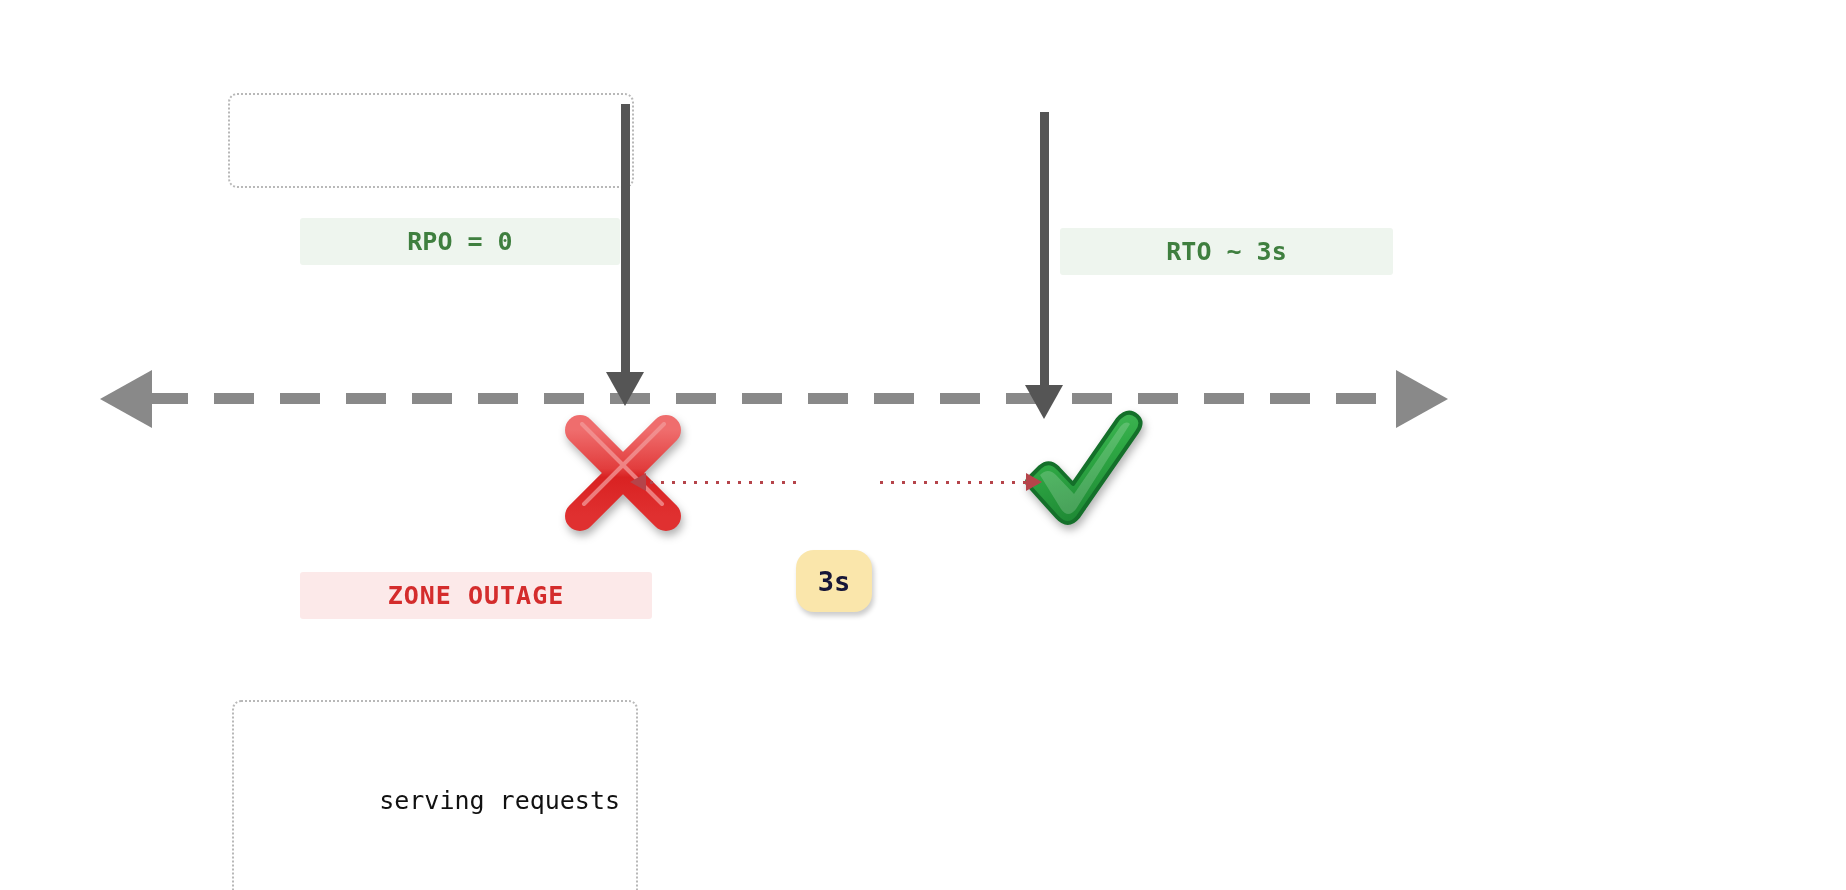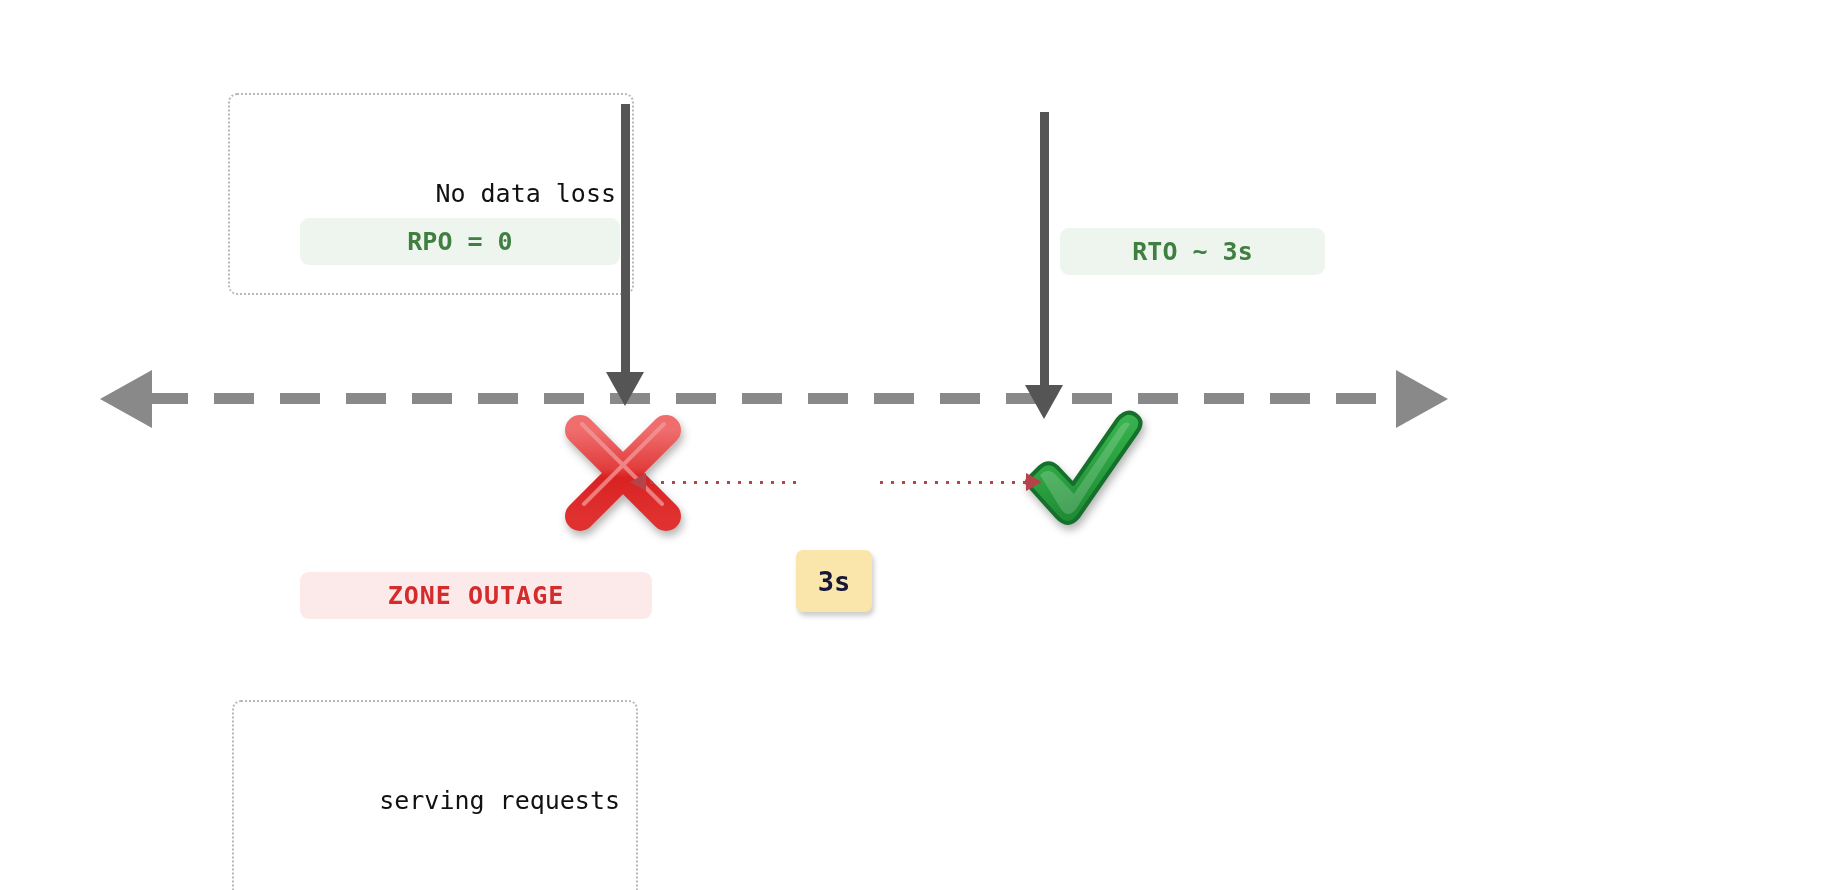--- a/index.html
+++ b/index.html
@@ -37,21 +37,21 @@
     color:#111111;
     white-space:pre;
     letter-spacing:0px;
   }
   .note.right-align{text-align:right;}
   .note.left-align{text-align:left;}
 
   
   .badge{
     position:absolute;
-    border-radius:9px;
+    border-radius:3px;
     font-size:25px;
     font-weight:bold;
     padding:9px 3px;
     white-space:pre;
     display:flex;
     align-items:center;
     justify-content:center;
   }
   .badge.green{background:#eef5ee;color:#3f7f3f;}
   .badge.red{background:#fce9e9;color:#d42c2c;letter-spacing:1px;}
@@ -65,38 +65,37 @@
     position:absolute;height:3px;top:481px;
     background-image:radial-gradient(circle,#b5444a 1.6px,rgba(0,0,0,0) 1.7px);
     background-size:11px 3px;background-repeat:repeat-x;
   }
   .meas-arrow{position:absolute;top:473px;width:0;height:0;}
   .meas-arrow.l{border-top:9px solid transparent;border-bottom:9px solid transparent;border-right:16px solid #b5444a;}
   .meas-arrow.r{border-top:9px solid transparent;border-bottom:9px solid transparent;border-left:16px solid #b5444a;}
   .meas-badge{
     position:absolute;
     background:#fae6ab;
-    border-radius:7px;
+    border-radius:18px;
     color:#161638;
     font-size:27px;font-weight:bold;
     display:flex;align-items:center;justify-content:center;
     box-shadow:2px 4px 5px rgba(0,0,0,.20);
   }
 </style>
 </head>
 <body>
 
 <div class="stage">
 
   <div class="tl-arrow left"></div>
   <div class="timeline-line"></div>
   <div class="tl-arrow right"></div>
 
   <div class="note right-align" style="left:228px;top:93px;width:370px;">
-    <div>No data loss</div>
   </div>
 
   <div class="badge green" style="left:300px;top:218px;width:320px;box-sizing:border-box;">RPO = 0</div>
 
   <div class="drop" style="left:621px;top:104px;height:275px;"></div>
   <div class="drop-head" style="left:606px;top:372px;"></div>
 
   <div class="mark" style="left:558px;top:408px;">
     <svg width="130" height="130" viewBox="0 0 130 130">
       <defs>
@@ -118,21 +117,21 @@
     </svg>
   </div>
 
   <div class="badge red" style="left:300px;top:572px;width:352px;box-sizing:border-box;">ZONE OUTAGE</div>
 
   <div class="note right-align" style="left:232px;top:700px;width:370px;">
     <div>serving requests</div>
   </div>
 
 
-  <div class="badge green" style="left:1060px;top:228px;width:265px;box-sizing:border-box;">RTO ~ 3s</div>
+  <div class="badge green" style="left:1060px;top:228px;width:333px;box-sizing:border-box;">RTO ~ 3s</div>
 
   <div class="drop" style="left:1040px;top:112px;height:280px;"></div>
   <div class="drop-head" style="left:1025px;top:385px;"></div>
 
   <div class="mark" style="left:1016px;top:405px;">
     <svg width="130" height="130" viewBox="0 0 130 130">
       <defs>
         <linearGradient id="gc" x1="0" y1="0" x2="0.3" y2="1">
           <stop offset="0%" stop-color="#4cc05f"></stop>
           <stop offset="50%" stop-color="#2ea844"></stop>

